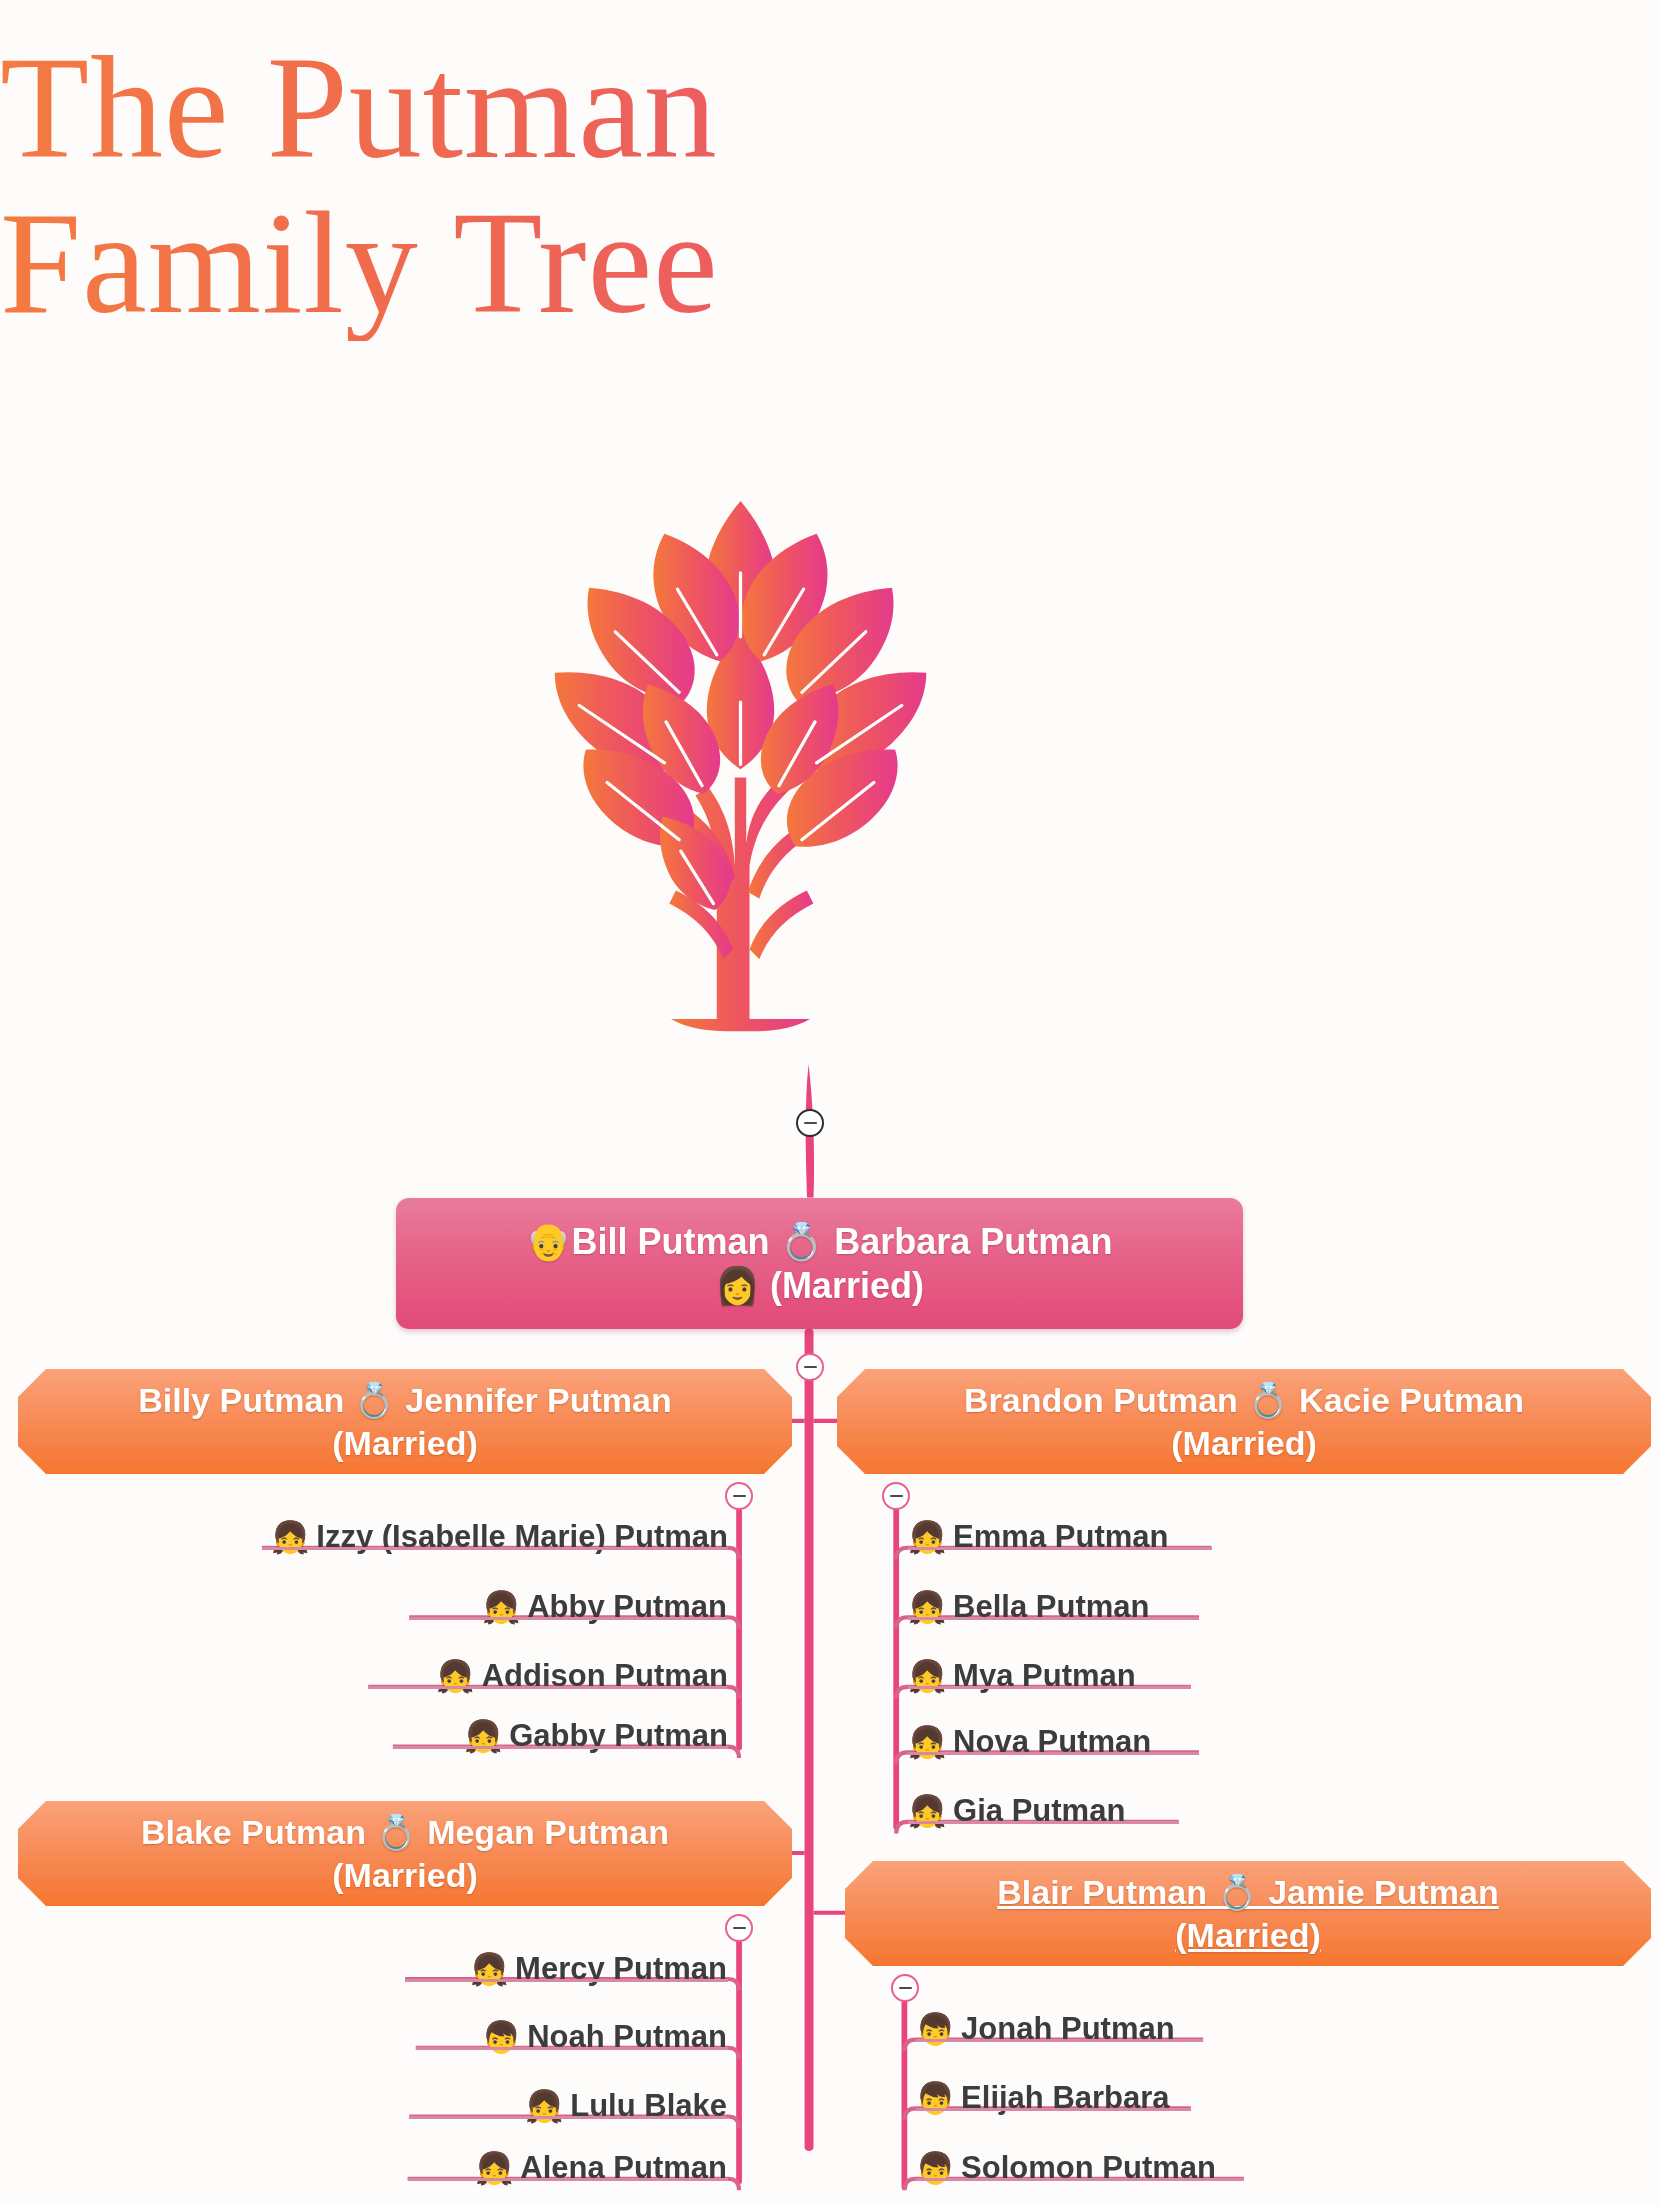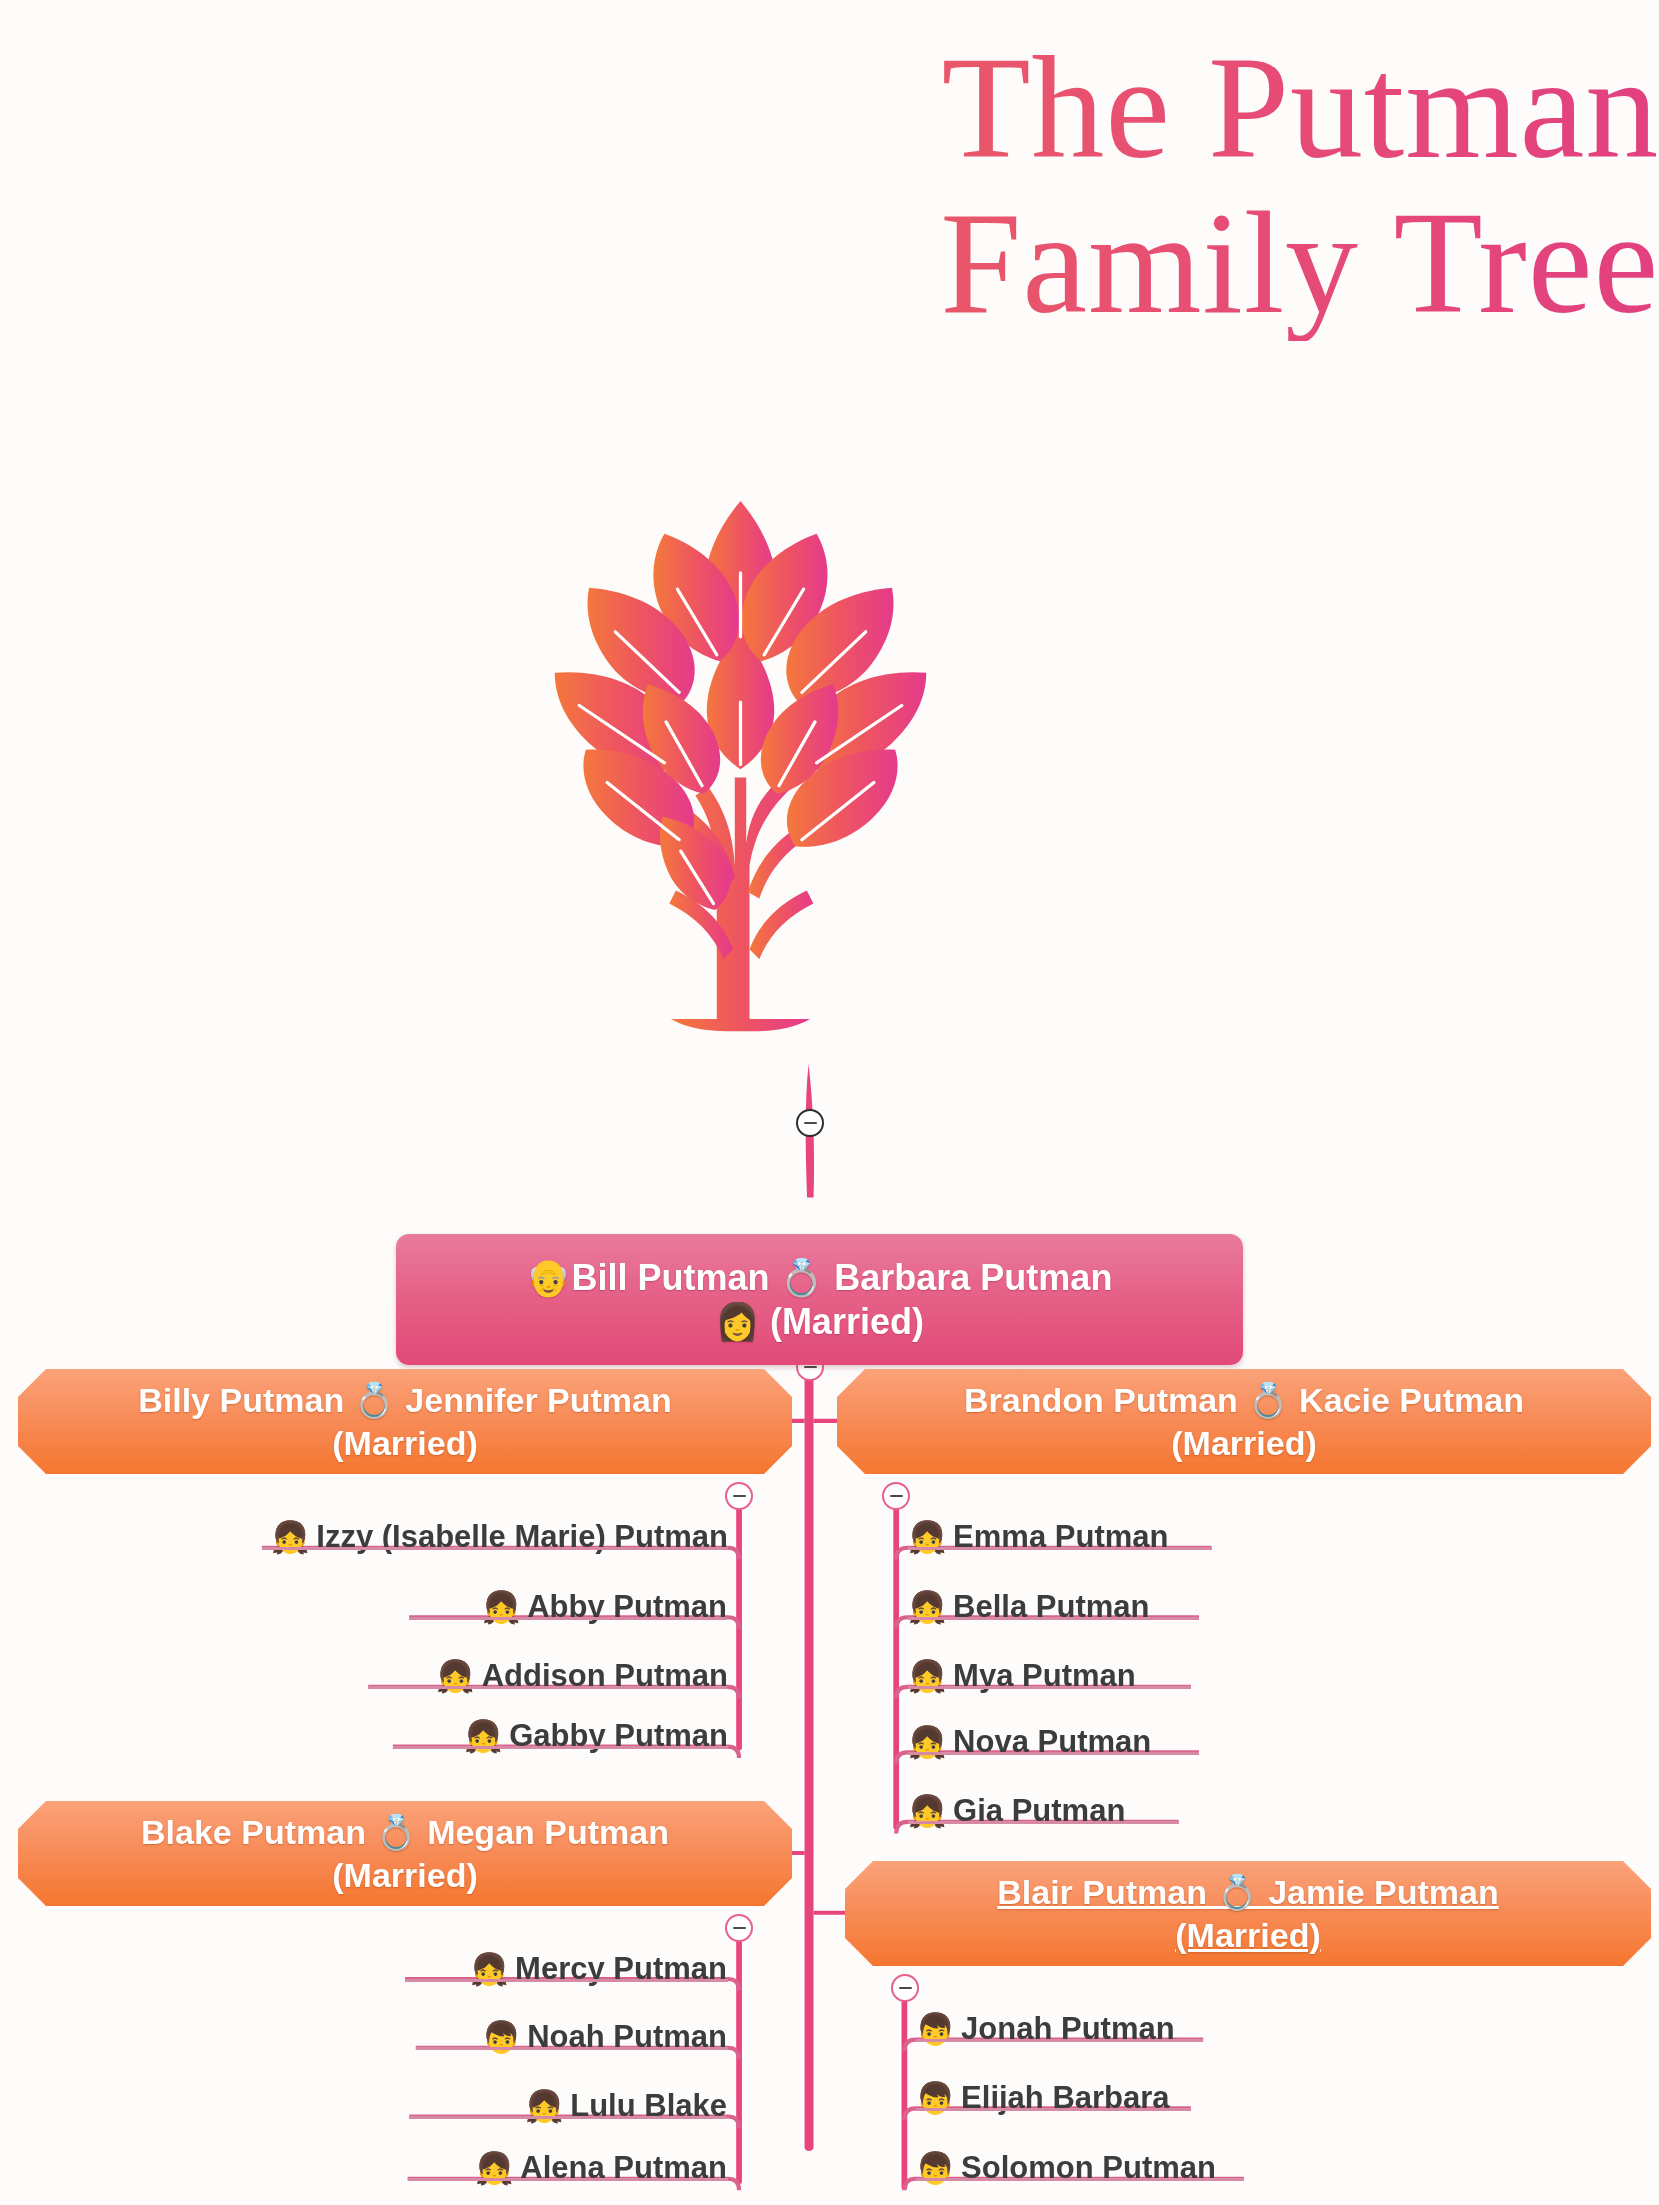--- a/index.html
+++ b/index.html
@@ -18,23 +18,22 @@
     height: 2205px;
     background: #FDFCFB;
   }
 
   
   #title-block {
     position: absolute;
     top: 31px;
     left: 0;
     width: 1659px;
-    text-align: right;
+    text-align: left;
     line-height: 1.06;
-    padding-left: 23px;
   }
   .title-line {
     font-family: "Liberation Serif", "DejaVu Serif", serif;
     font-size: 146px;
     font-weight: 400;
     letter-spacing: 0.8px;
     background: linear-gradient(90deg,
         #F47B41 0%, #F06A4E 24%, #EB5B63 48%, #E74E74 72%, #E24080 100%);
     -webkit-background-clip: text;
     background-clip: text;
@@ -74,21 +73,20 @@
     box-shadow: 0 2.5px 5.7px rgba(120,30,70,0.22);
     display: flex;
     flex-direction: column;
     align-items: center;
     justify-content: center;
     color: #FFFFFF;
     font-size: 36px;
     font-weight: 700;
     text-shadow: 0 0.8px 1.6px rgba(150,40,80,0.45);
     line-height: 1.22;
-    margin-top: 36px;
   }
   #root-node .ln { white-space: nowrap; }
 
   
   .fam-box {
     position: absolute;
     background: linear-gradient(180deg, #FAA279 0%, #F8905F 38%, #F5762F 100%);
     color: #FFFFFF;
     font-size: 34px;
     font-weight: 700;

